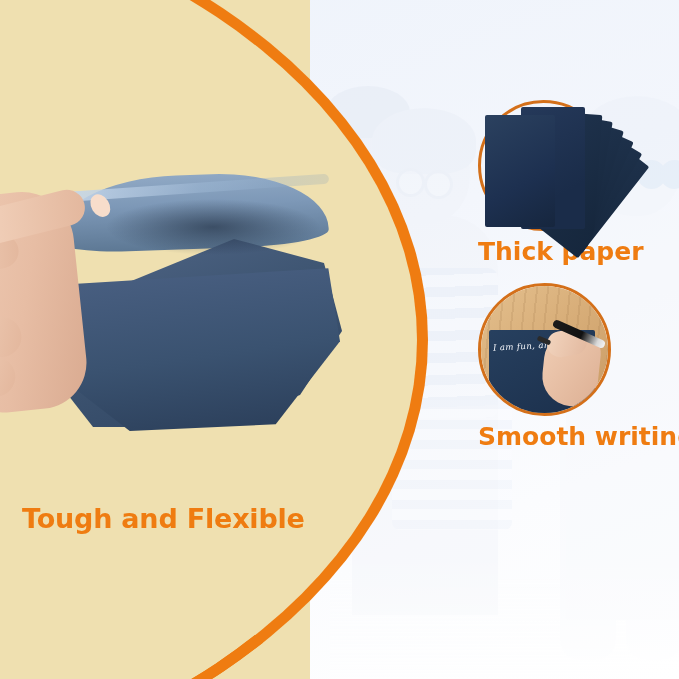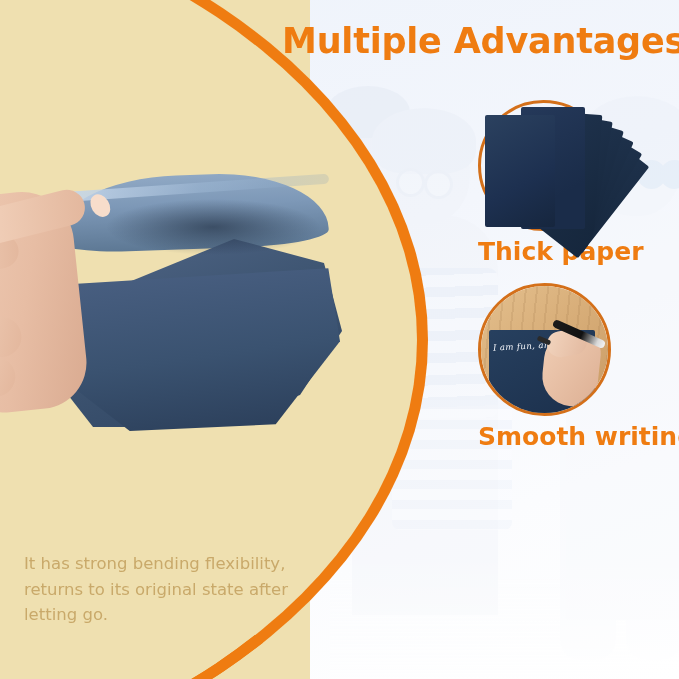--- a/index.html
+++ b/index.html
@@ -386,42 +386,41 @@
     <div class="g-glass c"></div>
     <div class="g-glass d"></div>
     <div class="g-floor"></div>
   </div>
 
   <div class="cream"></div>
   <div class="cream-inner"></div>
   <div class="arc"></div>
   <div class="arc-mask"></div>
 
-  <div class="headline">Multiple Advantages</div>
 
   <div class="hero">
     <div class="card-loop">
       <div class="card-top">
         <div class="card-edge-hi"></div>
       </div>
       <div class="card-body"></div>
       <div class="card-body2"></div>
       <div class="card-inner-shadow"></div>
     </div>
     <div class="hand">
       <div class="finger f2"></div>
       <div class="finger f3"></div>
       <div class="finger f4"></div>
     </div>
     <div class="finger f1" style="position:absolute;left:-20px;top:24px;">
       <div class="nail"></div>
     </div>
   </div>
 
-  <div class="lead-body">It has strong bending flexibility, returns to its original state after letting go.</div>
+  <div class="lead-title">Tough and Flexible</div>
 
   <div class="feature f1-wrap">
     <div class="circle open f1-circle">
       <div class="fan" style="transform:rotate(38deg);"></div>
       <div class="fan" style="transform:rotate(31deg);"></div>
       <div class="fan" style="transform:rotate(24deg);"></div>
       <div class="fan" style="transform:rotate(17deg);"></div>
       <div class="fan" style="transform:rotate(10deg);"></div>
       <div class="fan" style="transform:rotate(4deg);"></div>
       <div class="sheet-front2"></div>

